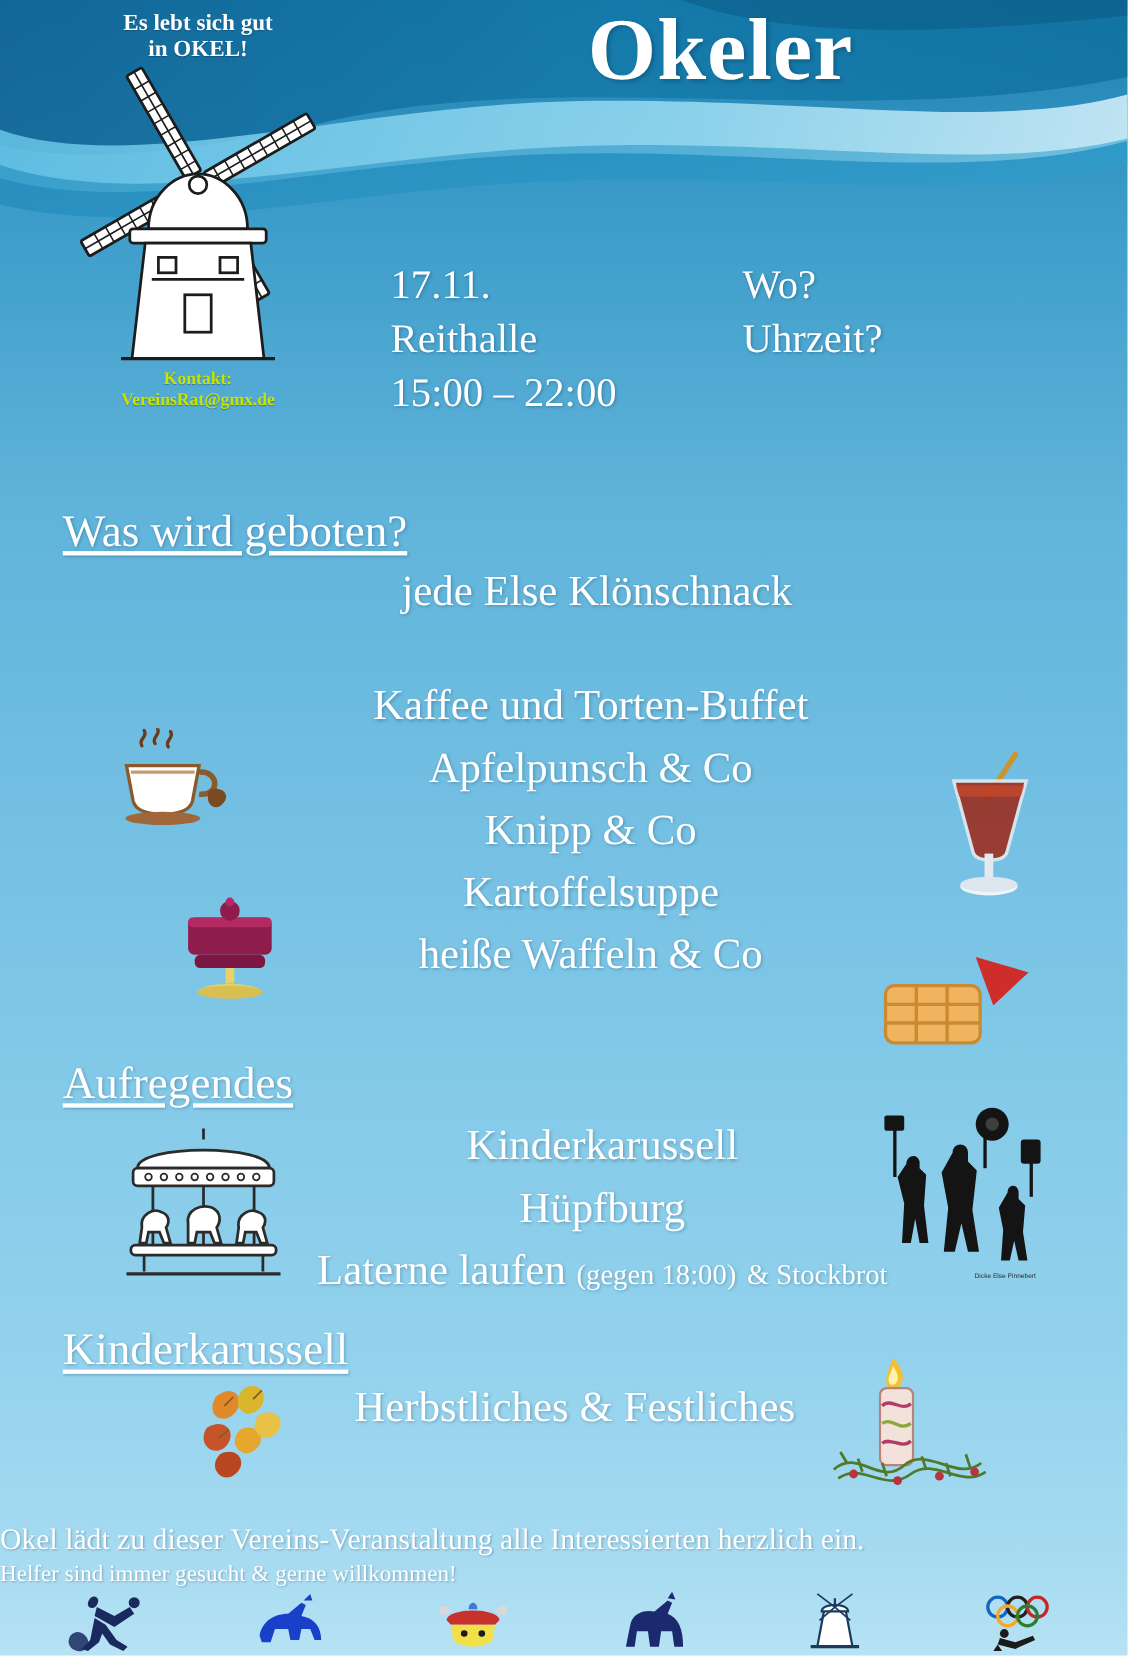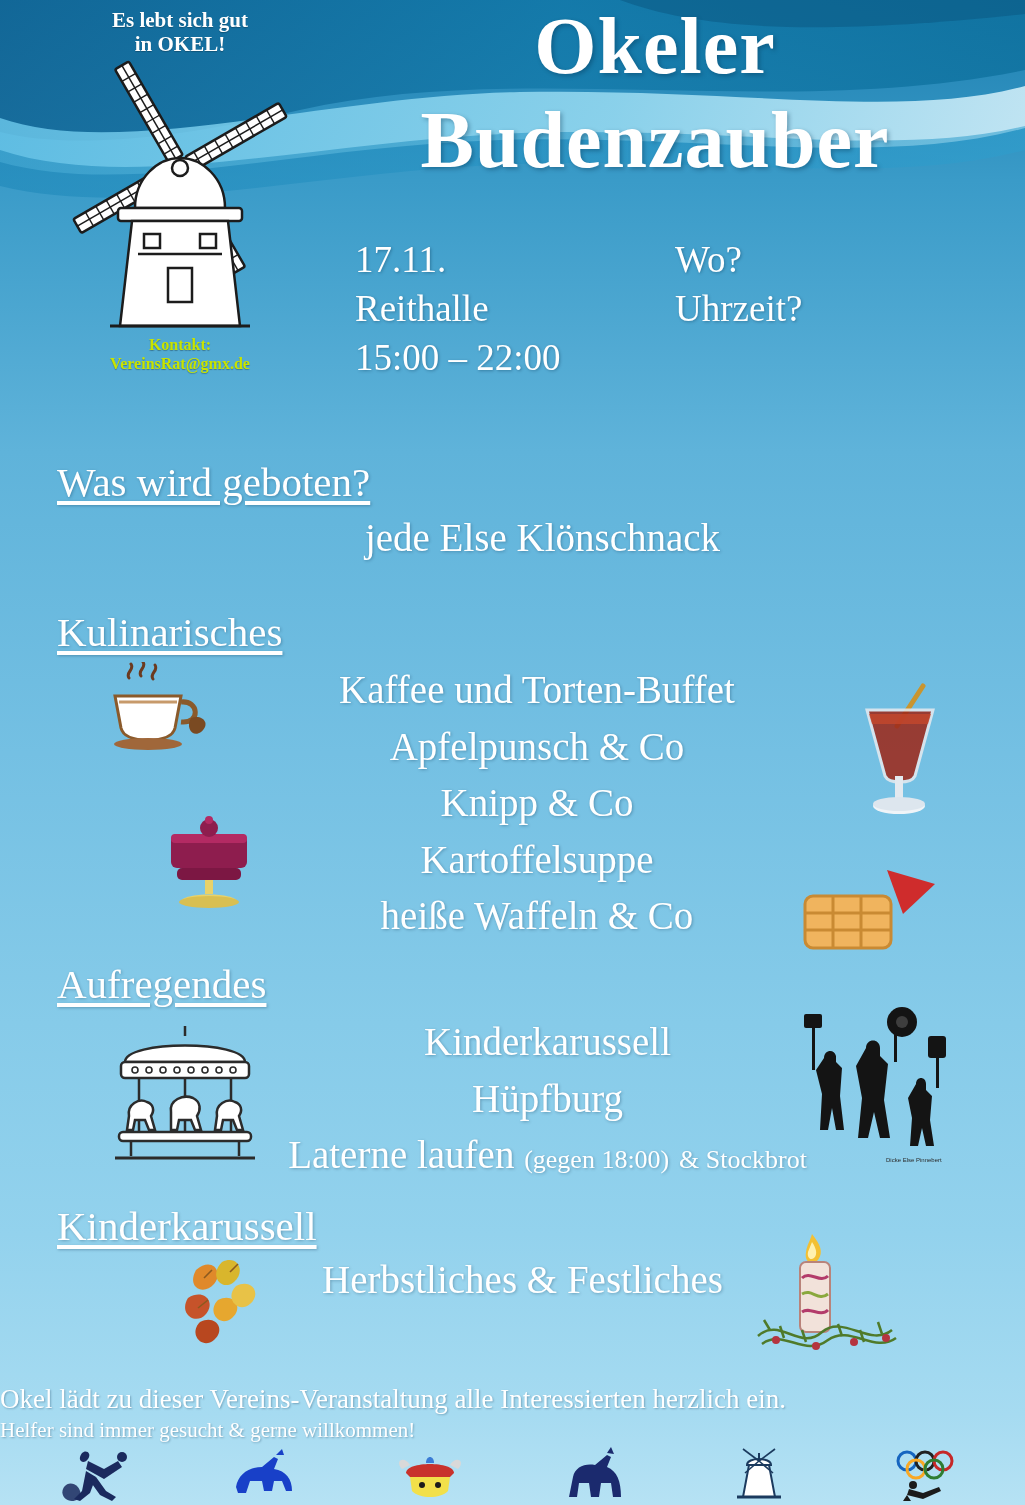--- a/index.html
+++ b/index.html
@@ -258,40 +258,38 @@
   </div>
 
   <div class="contact">
     <div>Kontakt:</div>
     <div>VereinsRat@gmx.de</div>
   </div>
 </div>
 
 <div class="title-wrap">
   <div class="title-line1">Okeler</div>
-  <div class="title-line2">Budenzauber</div>
 </div>
 
 <div class="info-grid">
   <div class="a">17.11.</div>
   <div class="q">Wo?</div>
   <div class="a">Reithalle</div>
   <div class="q">Uhrzeit?</div>
   <div class="a">15:00 – 22:00</div>
 </div>
 
 <div class="section" id="sec-offer">
   <div class="sec-head">Was wird geboten?</div>
   <div class="center-lines">
     <div class="line">jede Else Klönschnack</div>
   </div>
 </div>
 
 <div class="section" id="sec-kulinarisch">
-  <div class="sec-head">Kulinarisches</div>
   <div class="center-lines">
     <div class="line">Kaffee und Torten-Buffet</div>
     <div class="line">Apfelpunsch &amp; Co</div>
     <div class="line">Knipp &amp; Co</div>
     <div class="line">Kartoffelsuppe</div>
     <div class="line">heiße Waffeln &amp; Co</div>
   </div>
 </div>
 
 <div class="section" id="sec-aufregend">

